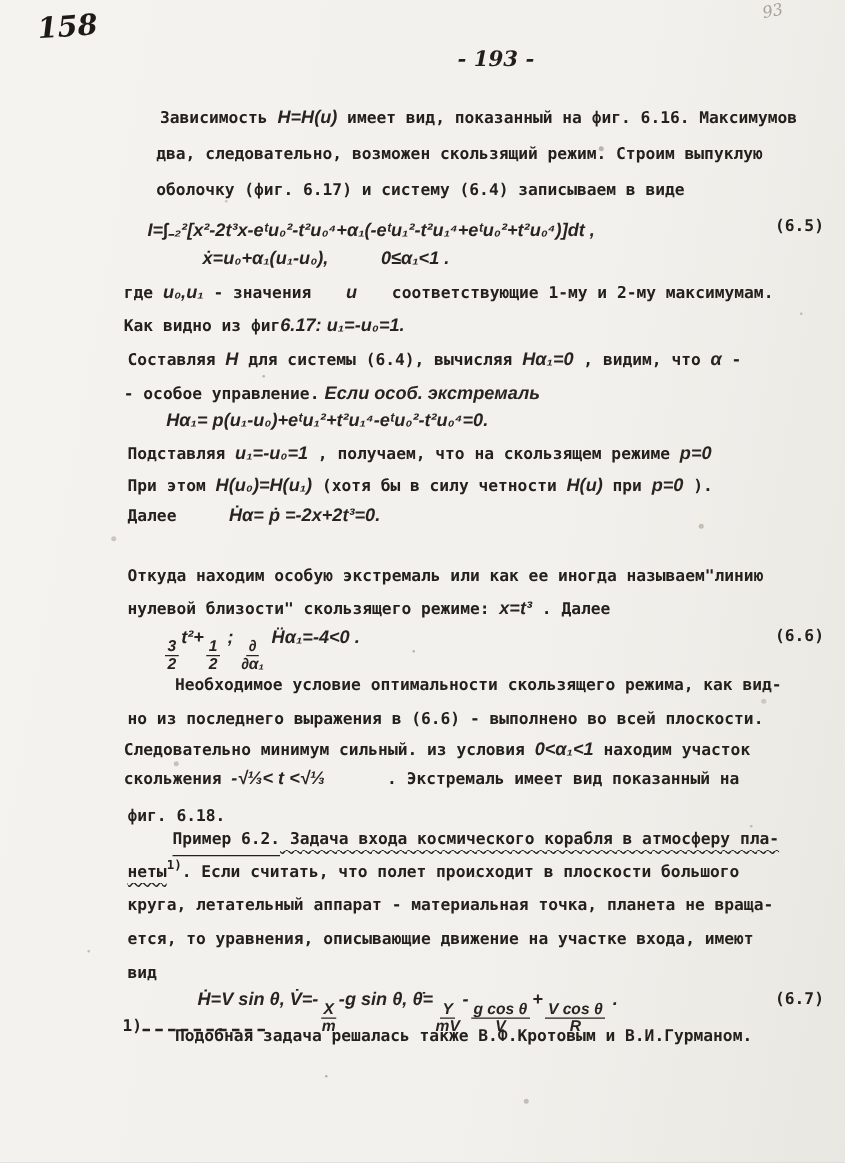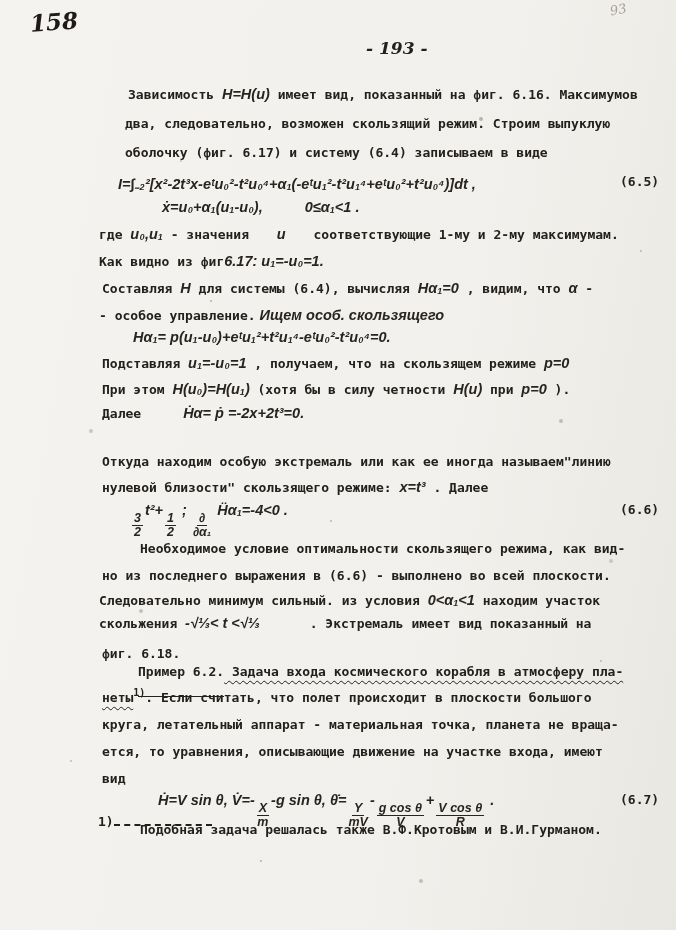--- a/index.html
+++ b/index.html
@@ -9,21 +9,21 @@
     color:#221f1c;
   }
   .ln{position:absolute;left:0;width:676px;white-space:nowrap;}
   .ty{font-family:"DejaVu Sans Mono",monospace;font-weight:700;font-size:13px;color:#24211d;}
   .hw{font-family:Liberation Sans, sans-serif;font-style:italic;font-weight:600;font-size:14.5px;color:#282420;}
   .eqnum{position:absolute;left:620px;top:1px;}
   .gap{margin-left:42px;}
   .gap-sm{margin-left:20px;}
   .frac{display:inline-flex;flex-direction:column;align-items:center;line-height:1.05;vertical-align:-7px;font-size:12.5px;margin:0 2px;}
   .frac .fn{border-bottom:1.4px solid #282420;padding:0 2px;}
-  .u-solid{border-bottom:1.6px solid #24211d;padding-bottom:17px;}
+  .u-solid{border-bottom:1.6px solid #24211d;padding-bottom:5px;}
   .u-wavy{text-decoration:underline wavy 1px #24211d;text-underline-offset:3.5px;}
   .sheet-num{position:absolute;top:8px;left:30px;font-family:"DejaVu Serif",serif;font-style:italic;font-weight:700;font-size:23px;transform:rotate(-4deg);color:#1d1a17;}
   .corner-mark{position:absolute;top:2px;left:610px;font-family:"DejaVu Serif",serif;font-style:italic;font-size:13px;color:#a6a19a;transform:rotate(-12deg);}
   .pg-num{position:absolute;top:38px;left:326px;font-family:"DejaVu Serif",serif;font-style:italic;font-weight:700;font-size:17px;margin-left:40px;}
   .fn-dash{display:inline-block;width:98px;border-top:2.2px dashed #24211d;}
   .speckles{position:absolute;top:0;left:0;width:2px;height:2px;border-radius:50%;background:transparent;
     box-shadow:480px 118px 0 1px #b9b4ac,210px 300px 0 0 #b5b0a8,560px 420px 0 1px #c2bdb5,
     330px 520px 0 0 #b9b4ac,140px 610px 0 1px #c6c1b9,600px 660px 0 0 #bcb7af,
     420px 880px 0 1px #c2bdb5,260px 860px 0 0 #b5b0a8,520px 120px 0 0 #c6c1b9,
     90px 430px 0 1px #cbc6be,640px 250px 0 0 #bcb7af,380px 700px 0 0 #c2bdb5,
@@ -48,21 +48,21 @@
   <div class="ln" style="top:173px;padding-left:118px"><span class="hw">I=∫₋₂²[x²-2t³x-eᵗu₀²-t²u₀⁴+α₁(-eᵗu₁²-t²u₁⁴+eᵗu₀²+t²u₀⁴)]dt ,</span><span class="ty eqnum">(6.5)</span></div>
 
   <div class="ln" style="top:198px;padding-left:162px"><span class="hw">ẋ=u₀+α₁(u₁-u₀),</span><span class="hw gap">0≤α₁&lt;1 .</span></div>
 
   <div class="ln" style="top:225px;padding-left:99px"><span class="ty">где </span><span class="hw">u₀,u₁</span><span class="ty"> - значения </span><span class="hw gap-sm">u</span><span class="ty gap-sm"> соответствующие 1-му и 2-му максимумам.</span></div>
 
   <div class="ln" style="top:252px;padding-left:99px"><span class="ty">Как видно из фиг</span><span class="hw">6.17: u₁=-u₀=1.</span></div>
 
   <div class="ln" style="top:279px;padding-left:102px"><span class="ty">Составляя </span><span class="hw">H</span><span class="ty"> для системы (6.4), вычисляя </span><span class="hw">Hα₁=0</span><span class="ty"> , видим, что </span><span class="hw">α</span><span class="ty"> -</span></div>
 
-  <div class="ln" style="top:306px;padding-left:99px"><span class="ty">- особое управление.</span><span class="hw"> Ищем особ. скользящего</span></div>
+  <div class="ln" style="top:306px;padding-left:99px"><span class="ty">- особое управление.</span><span class="hw"> Если особ. экстремаль</span></div>
 
   <div class="ln" style="top:328px;padding-left:133px"><span class="hw">Hα₁= p(u₁-u₀)+eᵗu₁²+t²u₁⁴-eᵗu₀²-t²u₀⁴=0.</span></div>
 
   <div class="ln" style="top:354px;padding-left:102px"><span class="ty">Подставляя </span><span class="hw">u₁=-u₀=1</span><span class="ty"> , получаем, что на скользящем режиме </span><span class="hw">p=0</span></div>
 
   <div class="ln" style="top:380px;padding-left:102px"><span class="ty">При этом </span><span class="hw">H(u₀)=H(u₁)</span><span class="ty"> (хотя бы в силу четности </span><span class="hw">H(u)</span><span class="ty"> при </span><span class="hw">p=0</span><span class="ty"> ).</span></div>
 
   <div class="ln" style="top:404px;padding-left:102px"><span class="ty">Далее</span><span class="hw gap">Ḣα= ṗ =-2x+2t³=0.</span></div>
 
   <div class="ln" style="top:452px;padding-left:102px"><span class="ty">Откуда находим особую экстремаль или как ее иногда называем"линию</span></div>

